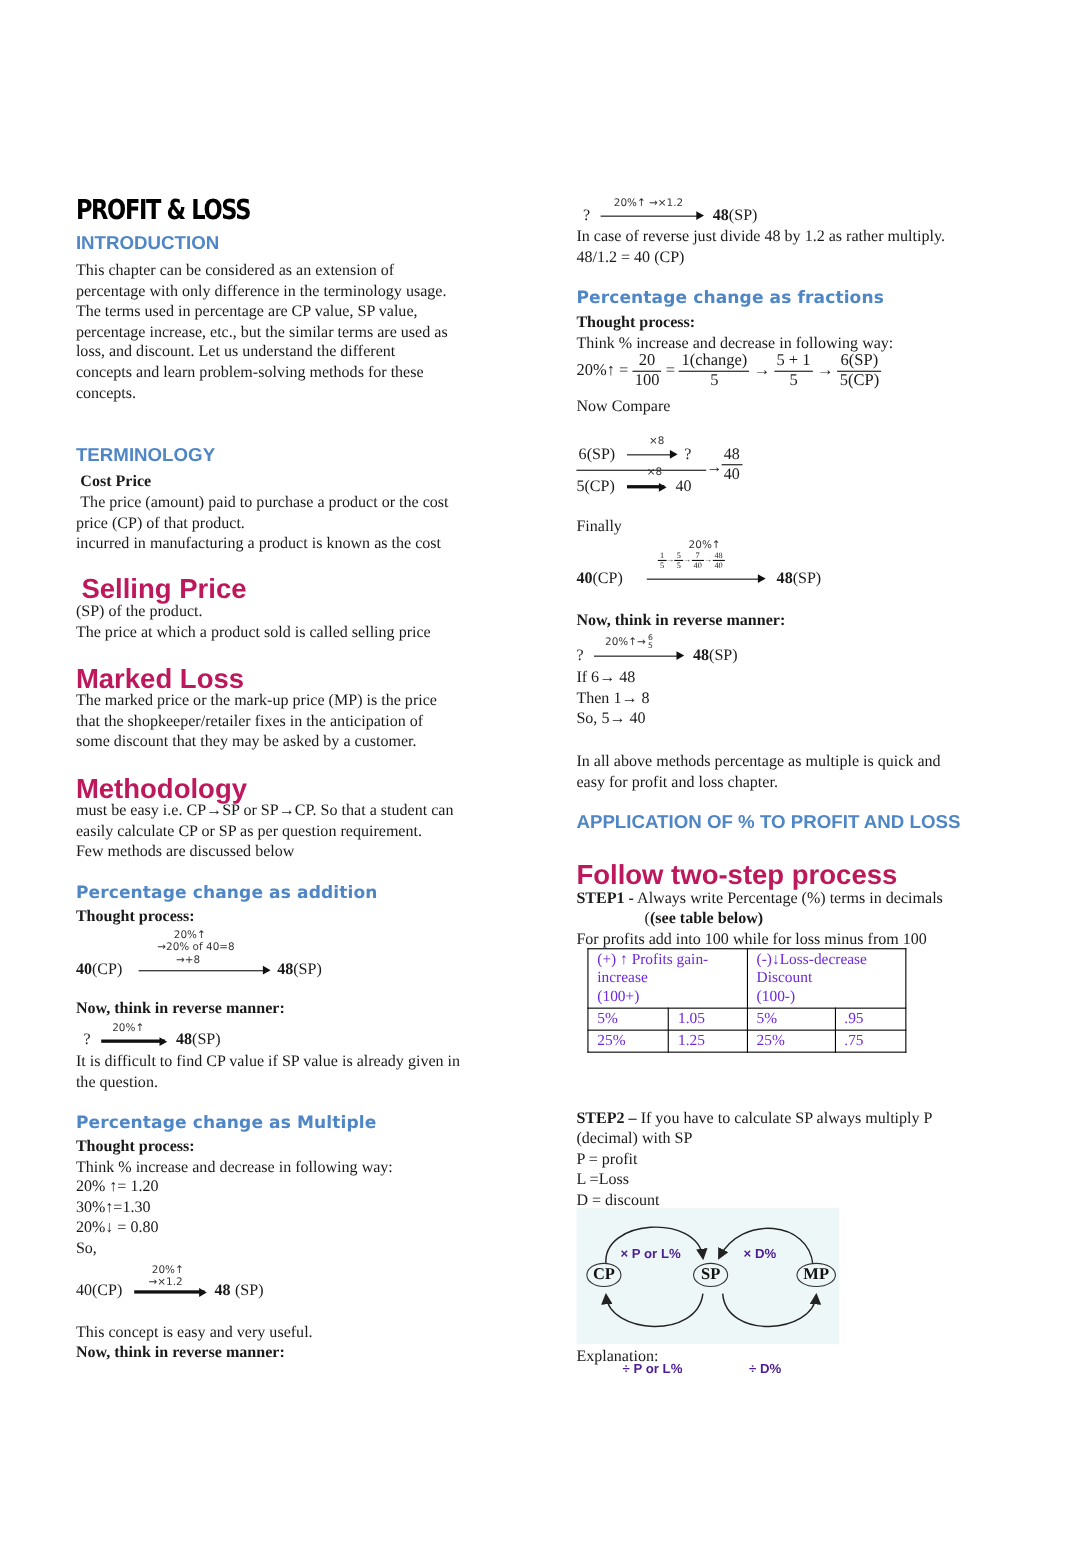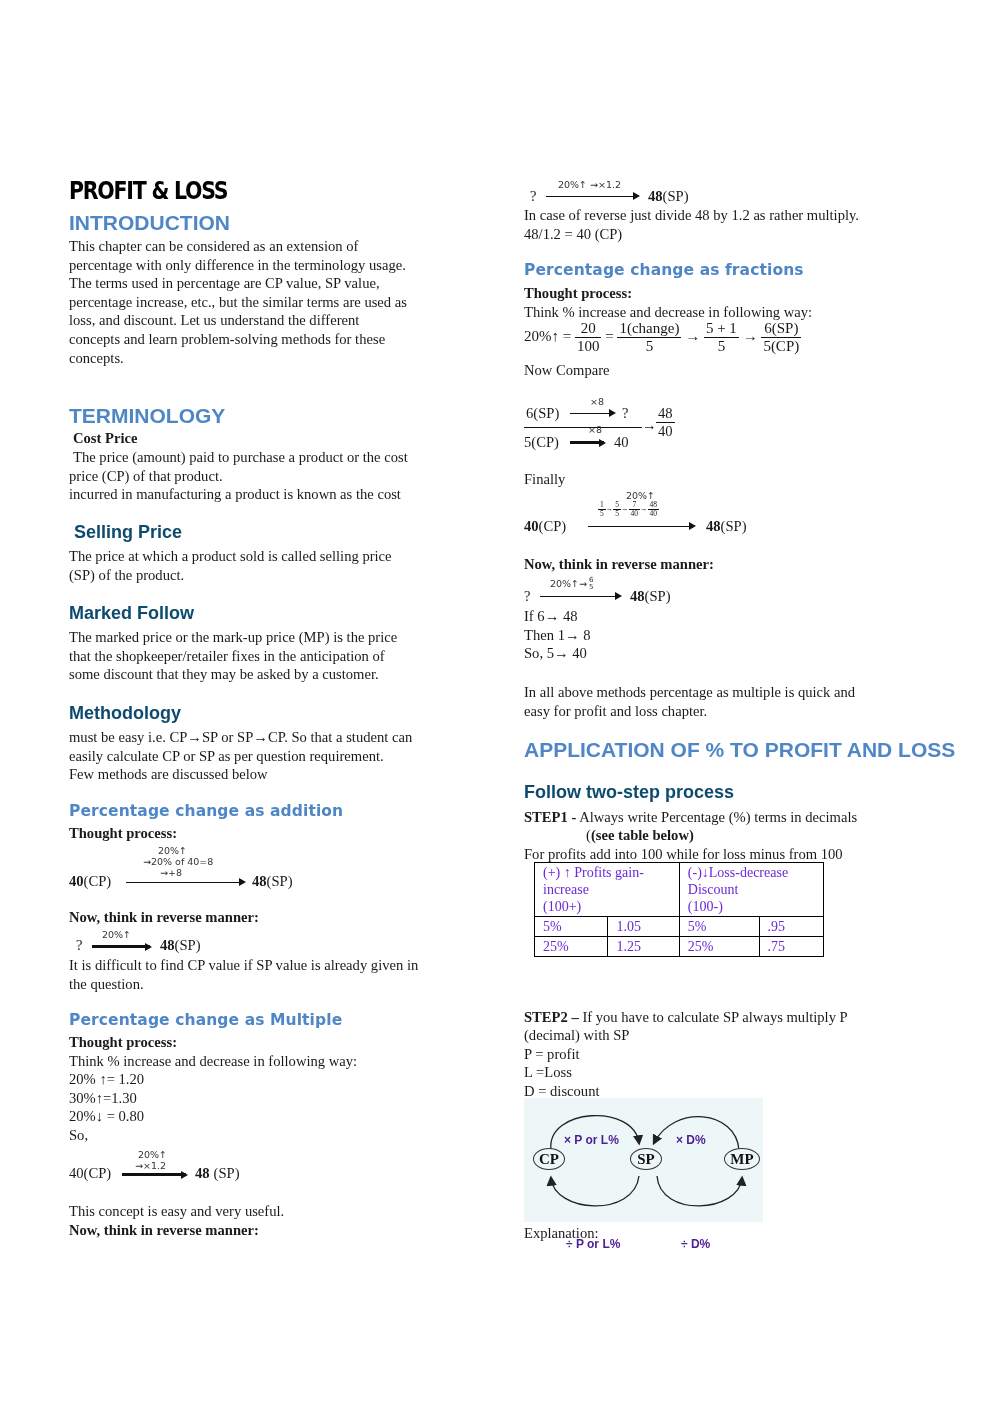--- a/index.html
+++ b/index.html
@@ -3,23 +3,23 @@
 <meta charset="utf-8">
 <style>
   html, body { margin: 0; padding: 0; background: #ffffff; }
   body { width: 992px; height: 1403px; position: relative; overflow: hidden;
          font-family: "Liberation Serif", "DejaVu Serif", serif; color: #1a1a1a; }
   .abs { position: absolute; white-space: nowrap; }
   .title { font-family: "DejaVu Sans", "Liberation Sans", sans-serif; font-weight: 900;
            font-size: 25px; letter-spacing: -1.5px; transform: scaleX(0.82); transform-origin: left;
            color: #000; }
   .h1 { font-family: "Liberation Sans", "DejaVu Sans", sans-serif; font-weight: 700;
-        font-size: 21px; color: #4f86c6; }
+        font-size: 17px; color: #4f86c6; }
   .h2 { font-family: "Liberation Sans", "DejaVu Sans", sans-serif; font-weight: 700;
-        font-size: 18px; color: #0c4a6e; }
+        font-size: 25px; color: #be185d; }
   .h3 { font-family: "DejaVu Sans", "Liberation Sans", sans-serif; font-weight: 700;
         font-size: 15.5px; color: #4f86c6; letter-spacing: 0.1px; }
   .line { font-size: 14.6px; line-height: 18.6px; }
   .b { font-weight: 700; }
   .small { font-family: "DejaVu Sans", sans-serif; font-size: 9.5px; color: #333; }
   .arrow { position: absolute; height: 0; border-top: 1.5px solid #111; }
   .arrow.thick { border-top-width: 3px; }
   .arrow::after { content: ""; position: absolute; right: -2px; top: -5px;
                   border-left: 7px solid #111; border-top: 4px solid transparent;
                   border-bottom: 4px solid transparent; }
@@ -57,25 +57,25 @@
 <div class="abs h1" style="left:69px;top:404px;">TERMINOLOGY</div>
 <div class="abs line b" style="left:73px;top:429px;">Cost Price</div>
 <div class="abs" style="left:69px;top:448px;">
   <div class="line" style="padding-left:4px">The price (amount) paid to purchase a product or the cost</div>
   <div class="line">price (CP) of that product.</div>
   <div class="line">incurred in manufacturing a product is known as the cost</div>
 </div>
 
 <div class="abs h2" style="left:74px;top:522px;">Selling Price</div>
 <div class="abs" style="left:69px;top:547px;">
+  <div class="line">(SP) of the product.</div>
   <div class="line">The price at which a product sold is called selling price</div>
-  <div class="line">(SP) of the product.</div>
-</div>
-
-<div class="abs h2" style="left:69px;top:603px;">Marked Follow</div>
+</div>
+
+<div class="abs h2" style="left:69px;top:603px;">Marked Loss</div>
 <div class="abs" style="left:69px;top:628px;">
   <div class="line">The marked price or the mark-up price (MP) is the price</div>
   <div class="line">that the shopkeeper/retailer fixes in the anticipation of</div>
   <div class="line">some discount that they may be asked by a customer.</div>
 </div>
 
 <div class="abs h2" style="left:69px;top:703px;">Methodology</div>
 <div class="abs" style="left:69px;top:728px;">
   <div class="line">must be easy i.e. CP→SP or SP→CP. So that a student can</div>
   <div class="line">easily calculate CP or SP as per question requirement.</div>

